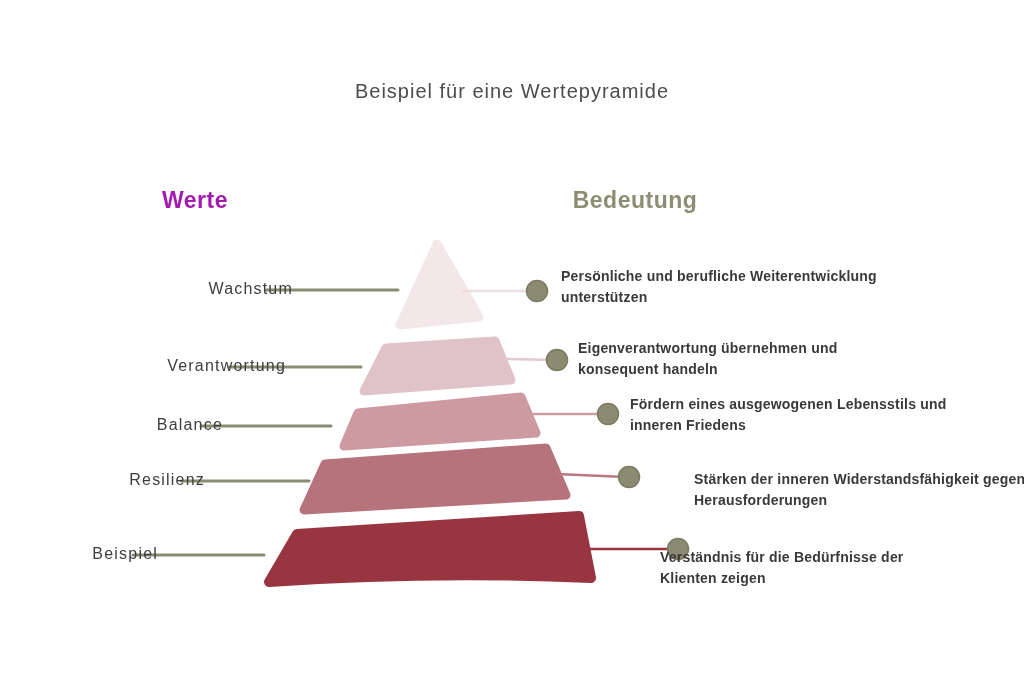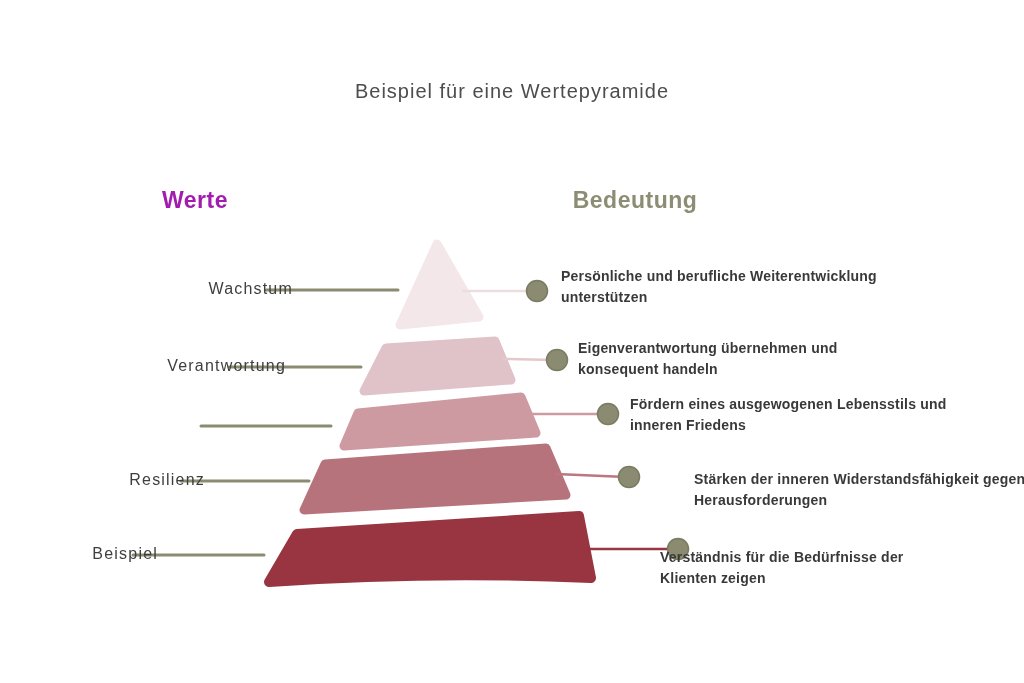--- a/index.html
+++ b/index.html
@@ -62,20 +62,21 @@
       <circle cx="537" cy="291" r="10.5" fill="#8b8b71" stroke="#7b7b61"></circle>
       <circle cx="557" cy="360" r="10.5" fill="#8b8b71" stroke="#7b7b61"></circle>
       <circle cx="608" cy="414" r="10.5" fill="#8b8b71" stroke="#7b7b61"></circle>
       <circle cx="629" cy="477" r="10.5" fill="#8b8b71" stroke="#7b7b61"></circle>
       <circle cx="678" cy="549" r="10.5" fill="#8b8b71" stroke="#7b7b61"></circle>
     </g>
   </svg>
 
   <div class="value-label" style="left:0;top:279px;width:253px;">Wachstum</div>
   <div class="value-label" style="left:0;top:356px;width:215px;margin-left:31px;">Verantwortung</div>
+  <div class="value-label" style="left:0;top:415px;width:183px;">Balance</div>
   <div class="value-label" style="left:0;top:470px;width:165px;">Resilienz</div>
   <div class="value-label" style="left:0;top:544px;width:118px;">Beispiel</div>
 
   <div class="desc" style="left:561px;top:266px;width:372px;">Persönliche und berufliche Weiterentwicklung unterstützen</div>
   <div class="desc" style="left:578px;top:338px;width:316px;">Eigenverantwortung übernehmen und konsequent handeln</div>
   <div class="desc" style="left:630px;top:394px;width:368px;">Fördern eines ausgewogenen Lebensstils und inneren Friedens</div>
   <div class="desc" style="left:650px;top:469px;width:345px;margin-left:44px;">Stärken der inneren Widerstandsfähigkeit gegen Herausforderungen</div>
   <div class="desc" style="left:660px;top:527px;width:295px;margin-top:20px;">Verständnis für die Bedürfnisse der Klienten zeigen</div>
 
 </div>

